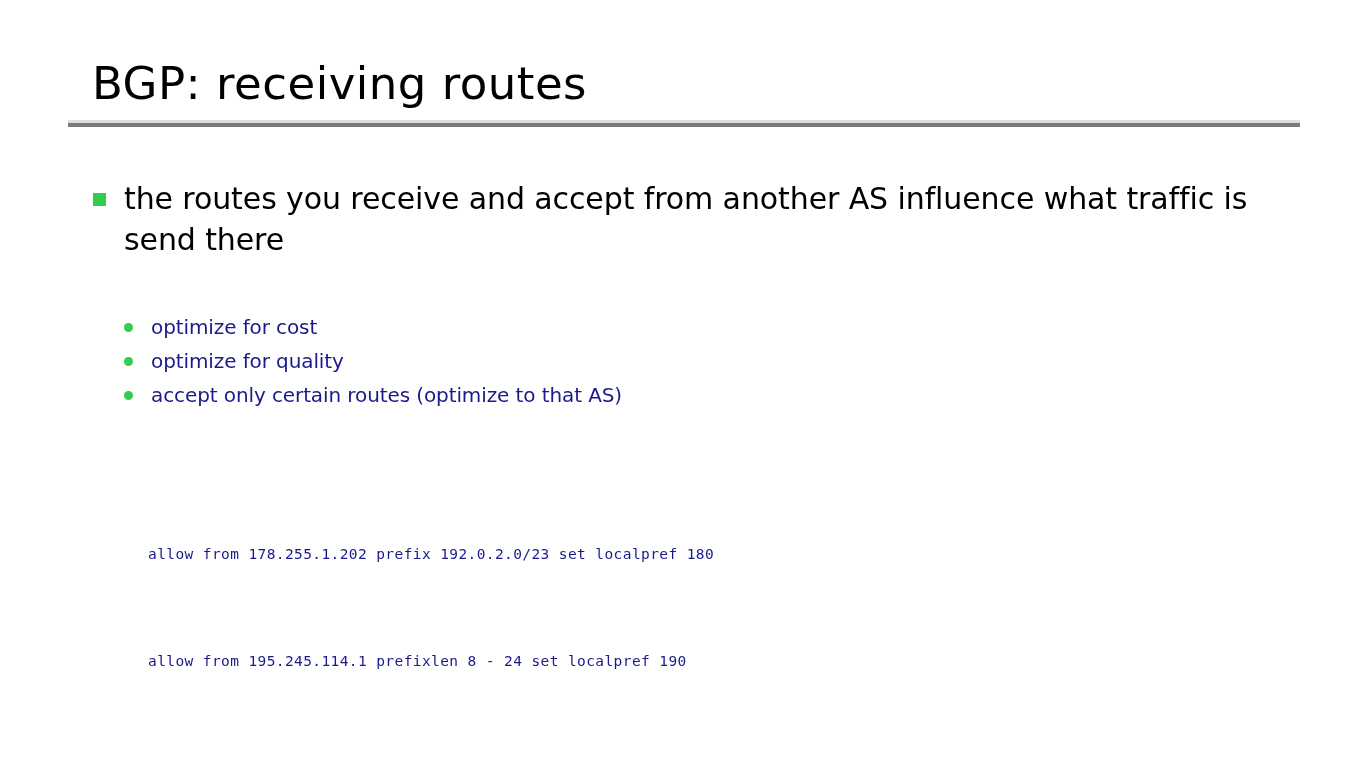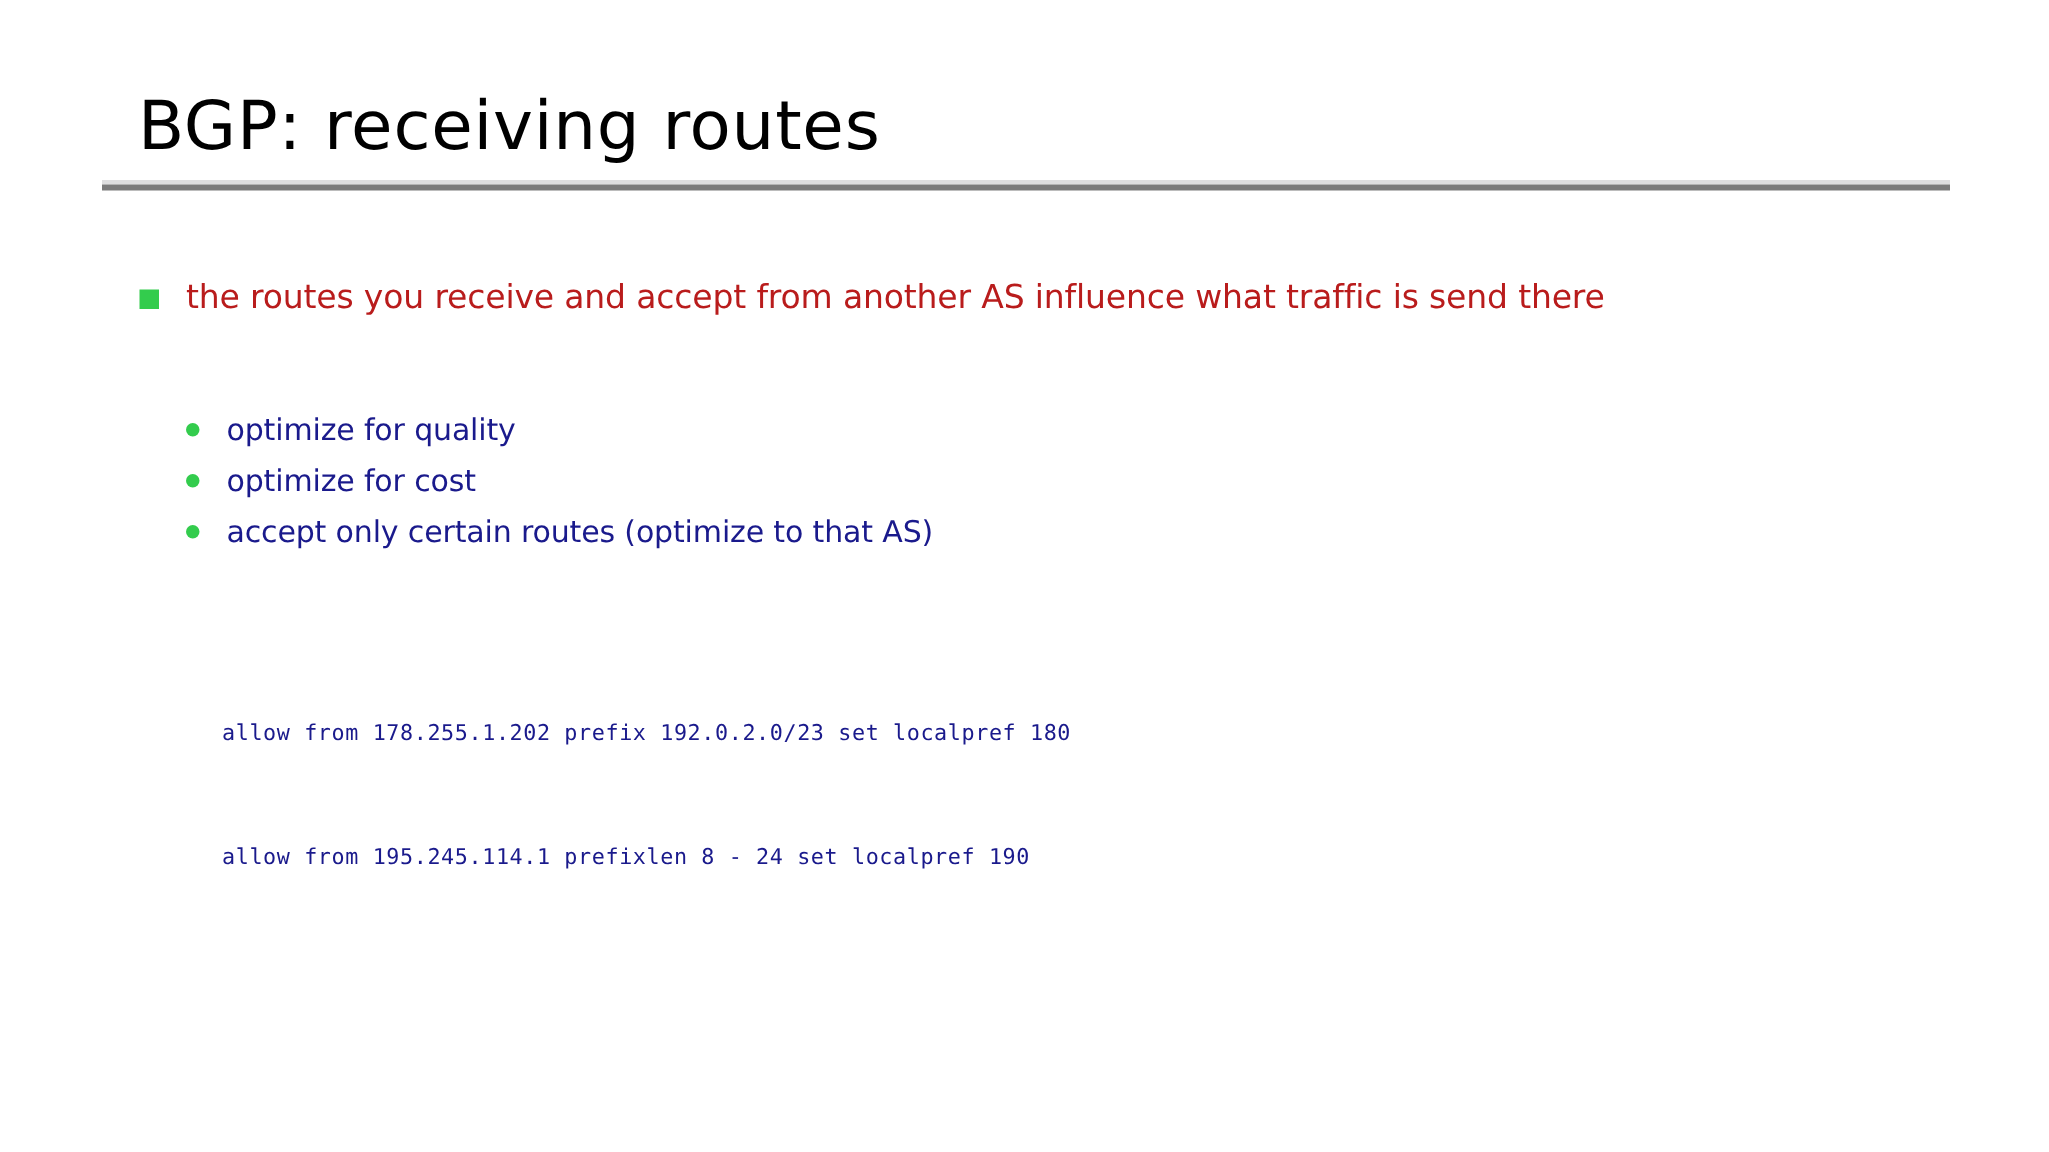--- a/index.html
+++ b/index.html
@@ -67,23 +67,23 @@
     position: absolute;
     left: 92px;
     top: 178px;
     width: 1210px;
   }
 
   .bullet-l1 {
     position: relative;
     padding-left: 32px;
     margin: 0 0 0 0;
-    color: #b91c1c;
+    color: #000000;
     font-family: "DejaVu Sans", sans-serif;
-    font-size: 22px;
+    font-size: 30px;
     line-height: 41px;
     letter-spacing: -0.1px;
   }
   .bullet-l1 .sq {
     position: absolute;
     left: 1px;
     top: 15px;
     width: 13px;
     height: 13px;
     background: #33cc4d;
@@ -121,21 +121,21 @@
   .code-block {
     margin-left: 56px;
     margin-top: 14px;
     color: #1a1a8c;
     font-family: "DejaVu Sans Mono", monospace;
     font-size: 14.5px;
     line-height: 27.5px;
     letter-spacing: 0.4px;
     white-space: pre;
   }
-  .code-line { white-space: pre; }
+  .code-line { white-space: pre; margin-top: 24px; }
 </style>
 </head>
 <body>
 
 <div class="slide">
 
   <div class="slide-title">BGP: receiving routes</div>
 
   <div class="title-rule">
     <div class="rule-light"></div>
@@ -148,25 +148,25 @@
       <span class="sq"></span>
       <span>the routes you receive and accept from another AS influence what traffic is send there</span>
     </div>
 
     <div class="gap-lg"></div>
 
 
     <ul class="sub-list">
       <li class="bullet-l2">
         <span class="dot"></span>
-        <span>optimize for quality</span>
+        <span>optimize for cost</span>
       </li>
       <li class="bullet-l2">
         <span class="dot"></span>
-        <span>optimize for cost</span>
+        <span>optimize for quality</span>
       </li>
       <li class="bullet-l2">
         <span class="dot"></span>
         <span>accept only certain routes (optimize to that AS)</span>
       </li>
     </ul>
 
     <div class="gap-md"></div>
 
 

